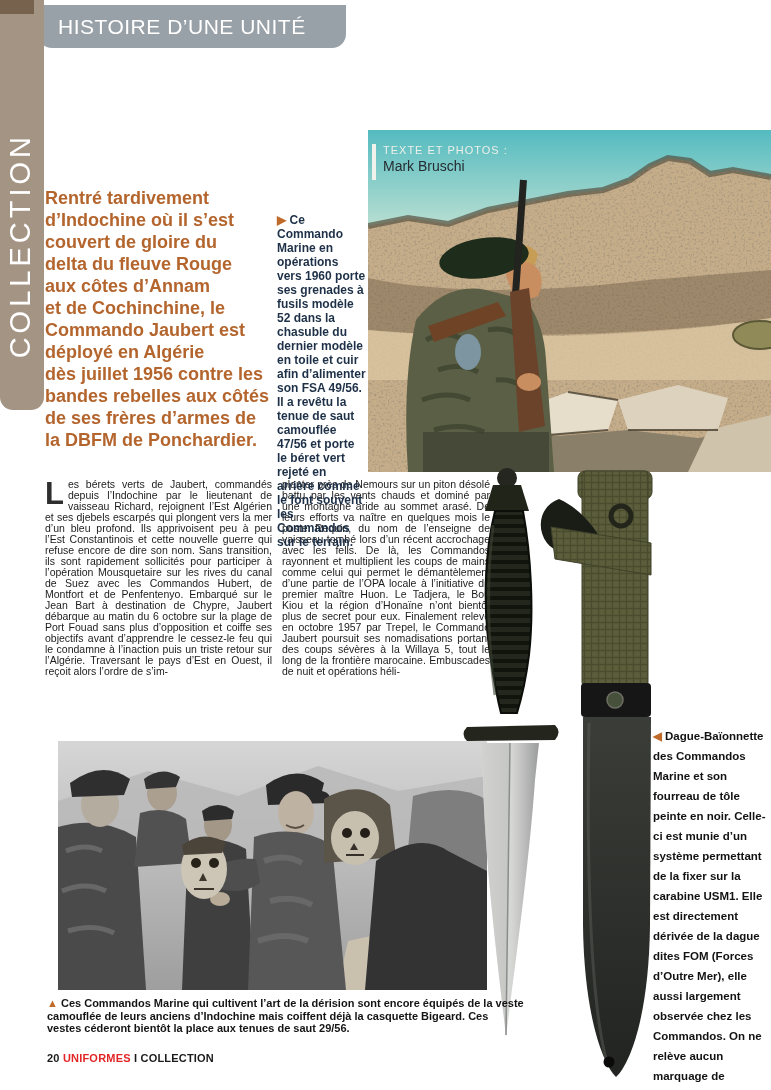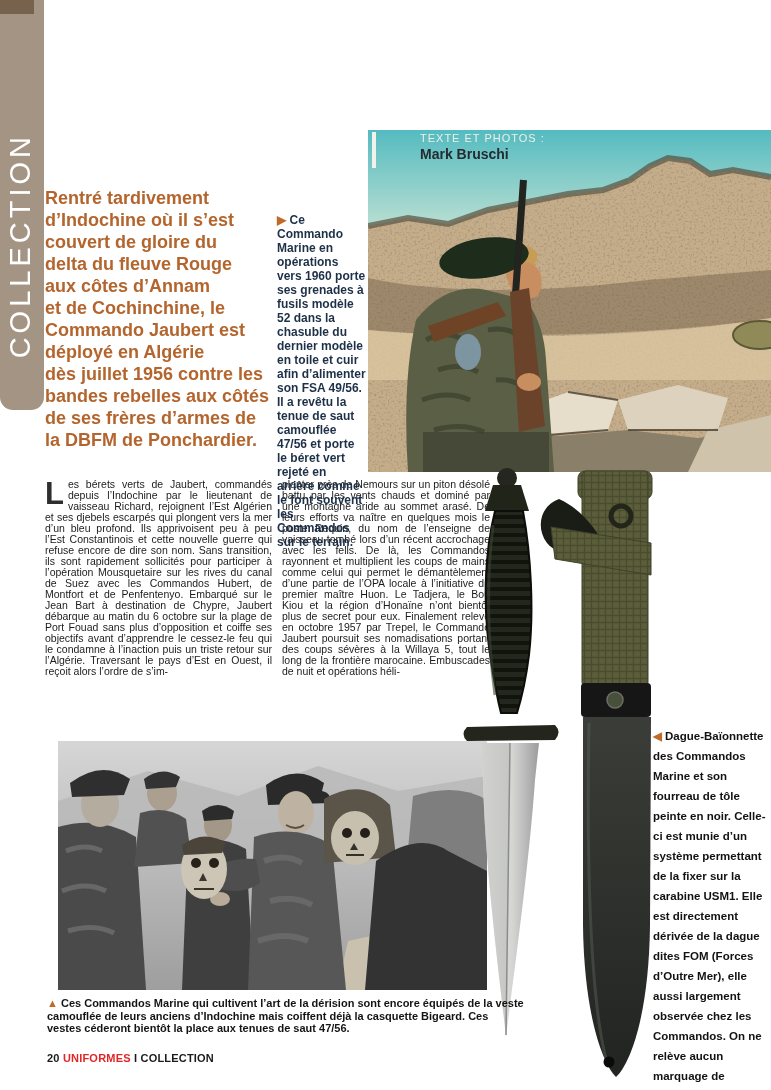--- a/index.html
+++ b/index.html
@@ -15,24 +15,24 @@
   .header-bar{position:absolute;left:38px;top:5px;width:308px;height:43px;background:#99a1a8;
               border-radius:0 0 14px 14px;z-index:4;display:flex;align-items:center;}
   .header-label{color:#fff;font-size:21px;padding-left:20px;letter-spacing:.5px;font-weight:400;}
 
   .title{position:absolute;left:52px;top:55px;z-index:3;font-size:54px;line-height:60px;
          font-weight:700;color:#b25a1f;letter-spacing:1px;white-space:nowrap;}
 
   .photo-soldier{position:absolute;left:368px;top:130px;width:403px;height:342px;z-index:1;}
   .photo-soldier svg{display:block;}
 
-  .byline{position:absolute;left:372px;top:132px;z-index:2;display:flex;gap:37px;}
+  .byline{position:absolute;left:372px;top:144px;z-index:2;display:flex;}
   .byline-bar{width:4px;height:36px;background:#f2f2ec;margin-right:7px;}
   .byline-label{font-size:11px;color:#edefe9;letter-spacing:1px;}
-  .byline-name{font-size:14px;font-weight:700;color:#252b31;margin-top:2px;}
+  .byline-name{font-size:14px;font-weight:400;color:#252b31;margin-top:2px;}
 
   .caption-soldier{position:absolute;left:277px;top:213px;width:89px;z-index:2;
                    font-size:12px;line-height:14px;font-weight:700;color:#1d3047;}
   .arr{color:#c06a2a;}
 
   .lead{position:absolute;left:45px;top:187px;width:248px;font-size:18px;line-height:22px;
         font-weight:700;color:#b4652d;white-space:pre-line;}
 
   .bodycol{position:absolute;top:479px;font-size:10.5px;line-height:11px;text-align:justify;
            color:#1b1b1b;}
@@ -104,20 +104,23 @@
   </div>
 
   <div class="byline">
     <div class="byline-bar"></div>
     <div>
       <div class="byline-label">TEXTE ET PHOTOS :</div>
       <div class="byline-name">Mark Bruschi</div>
     </div>
   </div>
 
+  <div class="header-bar">
+    <span class="header-label">HISTOIRE D’UNE UNITÉ</span>
+  </div>
   <div class="left-tab">
     <span class="tab-label">COLLECTION</span>
   </div>
   <div class="corner-block"></div>
 
 
   <div class="caption-soldier">
     <span class="arr">▶</span>
     <span>Ce Commando Marine en opérations vers 1960 porte ses grenades à fusils modèle 52 dans la chasuble du dernier modèle en toile et cuir afin d’alimenter son FSA 49/56. Il a revêtu la tenue de saut camouflée 47/56 et porte le béret vert rejeté en arrière comme le font souvent les Commandos sur le terrain.</span>
   </div>
@@ -237,21 +240,21 @@
     </g>
   </svg>
 
   <div class="caption-dagger">
     <span class="arr">◀</span>
     <span>Dague-Baïonnette des Commandos Marine et son fourreau de tôle peinte en noir. Celle-ci est munie d’un système permettant de la fixer sur la carabine USM1. Elle est directement dérivée de la dague dites FOM (Forces d’Outre Mer), elle aussi largement observée chez les Commandos. On ne relève aucun marquage de fabricant, tant sur l’arme que sur le fourreau.</span>
   </div>
 
   <div class="caption-group">
     <span class="arr">▲</span>
-    <span>Ces Commandos Marine qui cultivent l’art de la dérision sont encore équipés de la veste camouflée de leurs anciens d’Indochine mais coiffent déjà la casquette Bigeard. Ces vestes céderont bientôt la place aux tenues de saut 47/56.</span>
+    <span>Ces Commandos Marine qui cultivent l’art de la dérision sont encore équipés de la veste camouflée de leurs anciens d’Indochine mais coiffent déjà la casquette Bigeard. Ces vestes céderont bientôt la place aux tenues de saut 29/56.</span>
   </div>
 
   <div class="footer">
     <span>20</span>
     <span class="mag">UNIFORMES</span>
     <span>I COLLECTION</span>
   </div>
 
 </div>
 

